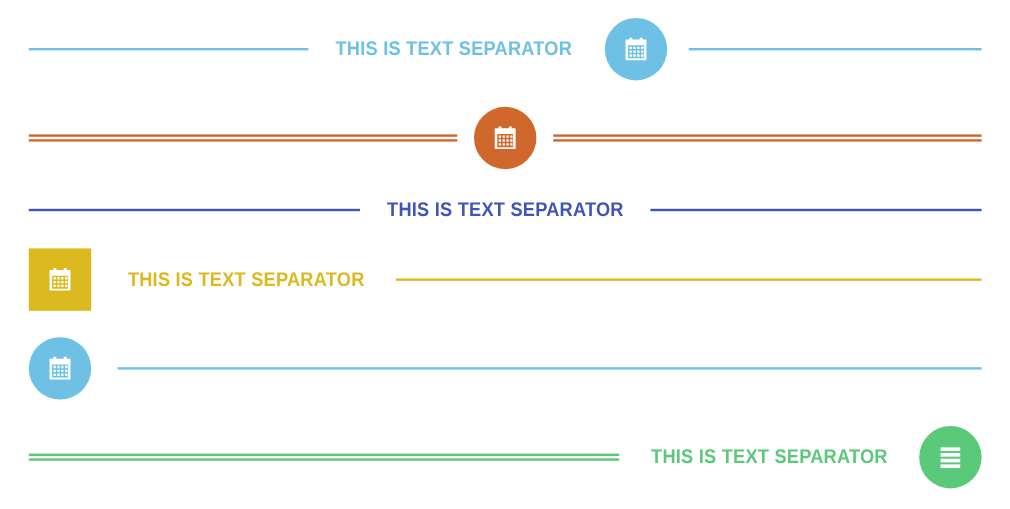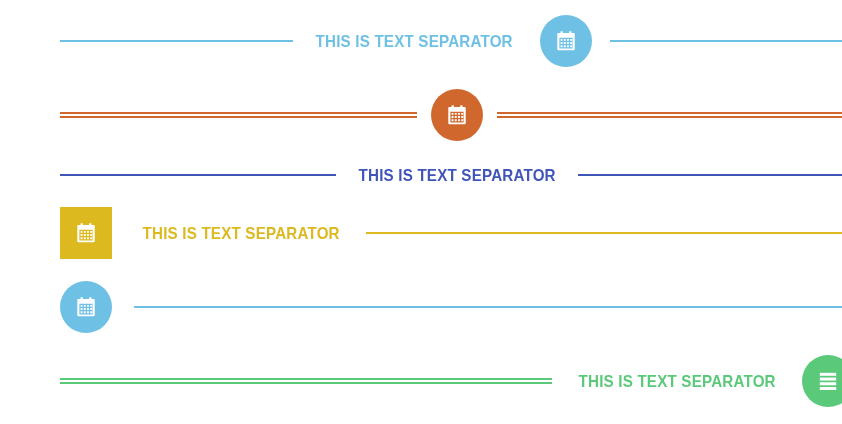--- a/index.html
+++ b/index.html
@@ -12,21 +12,20 @@
     background: #ffffff;
     font-family: "Liberation Sans", sans-serif;
     overflow: hidden;
     position: relative;
   }
 
   .canvas {
     position: relative;
     width: 713px;
     height: 424px;
-    margin-left: 36px;
   }
 
   
   .sep-row {
     position: absolute;
     left: 0;
     width: 842px;
     display: flex;
     align-items: center;
     box-sizing: border-box;

